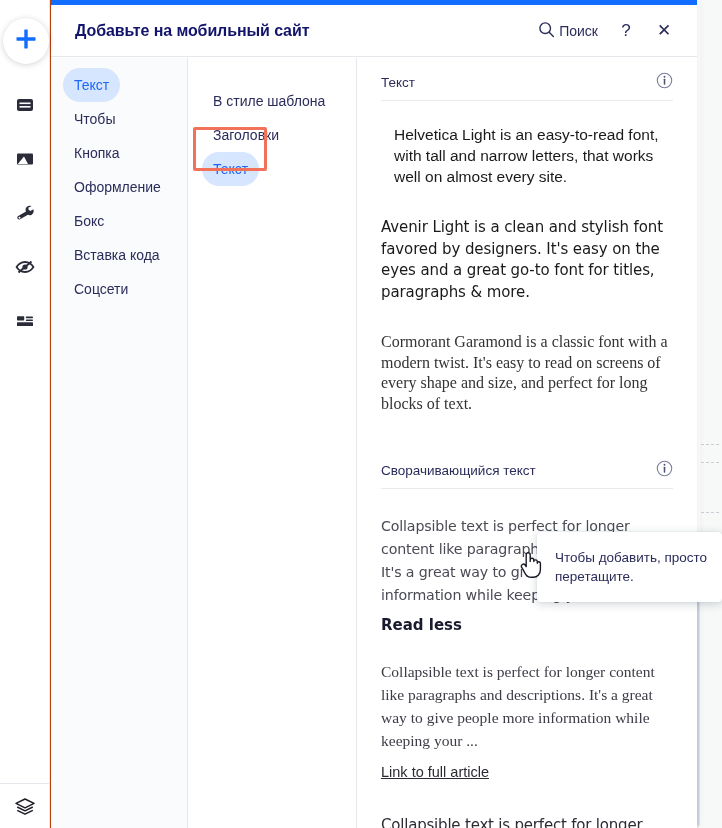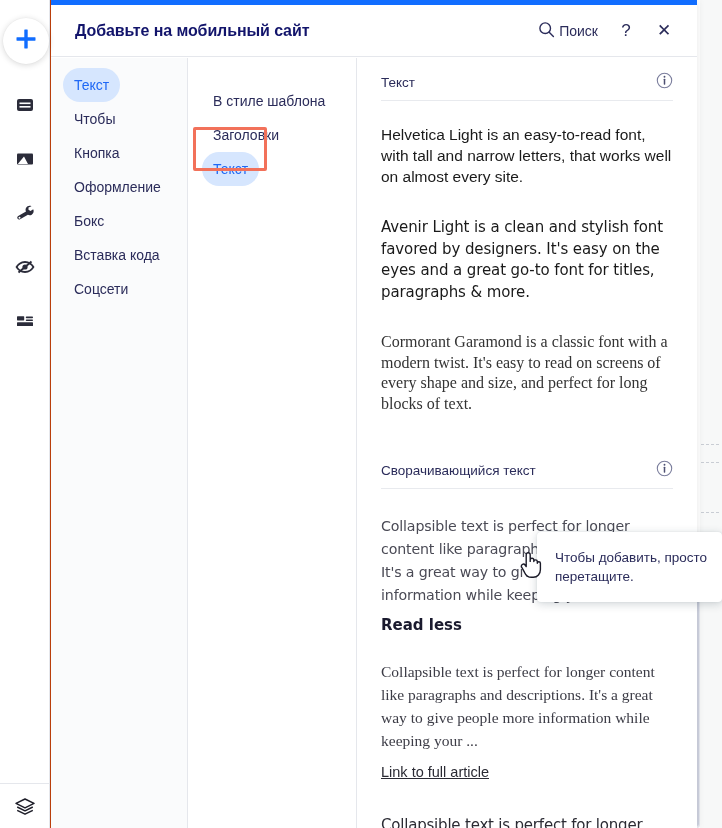--- a/index.html
+++ b/index.html
@@ -148,21 +148,21 @@
     padding-top: 14px; padding-bottom: 7px;
     border-bottom: 1px solid #e8eaee;
   }
   .section-title { font-size: 13.5px; color: #2b2c5a; }
   .info-icon { cursor: pointer; }
 
   .preview-block { padding: 0 24px; }
   .p-helvetica {
     font-family: "Liberation Sans", sans-serif;
     font-size: 15.5px; line-height: 21px; color: #1a1a1a;
-    margin: 23px 0 0 0;
+    margin: 23px 0 0 13px;
   }
   .p-avenir {
     font-family: "DejaVu Sans", sans-serif;
     font-size: 15px; line-height: 21.5px; color: #1a1a1a;
     letter-spacing: -0.1px;
     margin: 30px 0 0 0;
   }
   .p-garamond {
     font-family: "Liberation Serif", serif;
     font-size: 16px; line-height: 20.5px; color: #333333;

